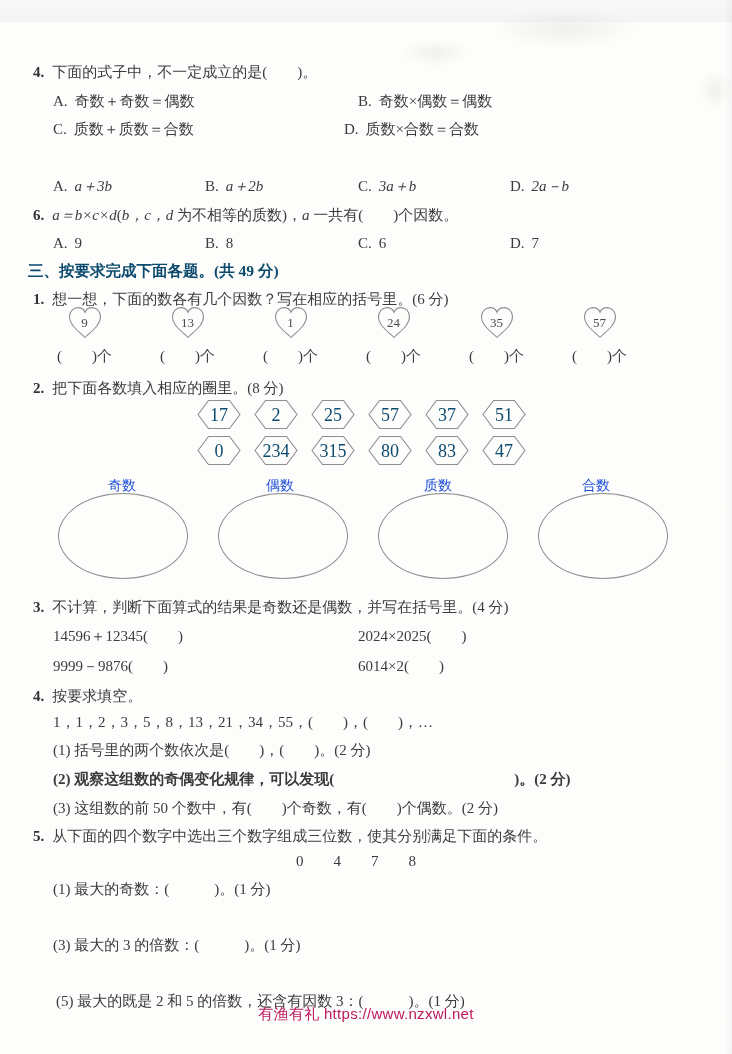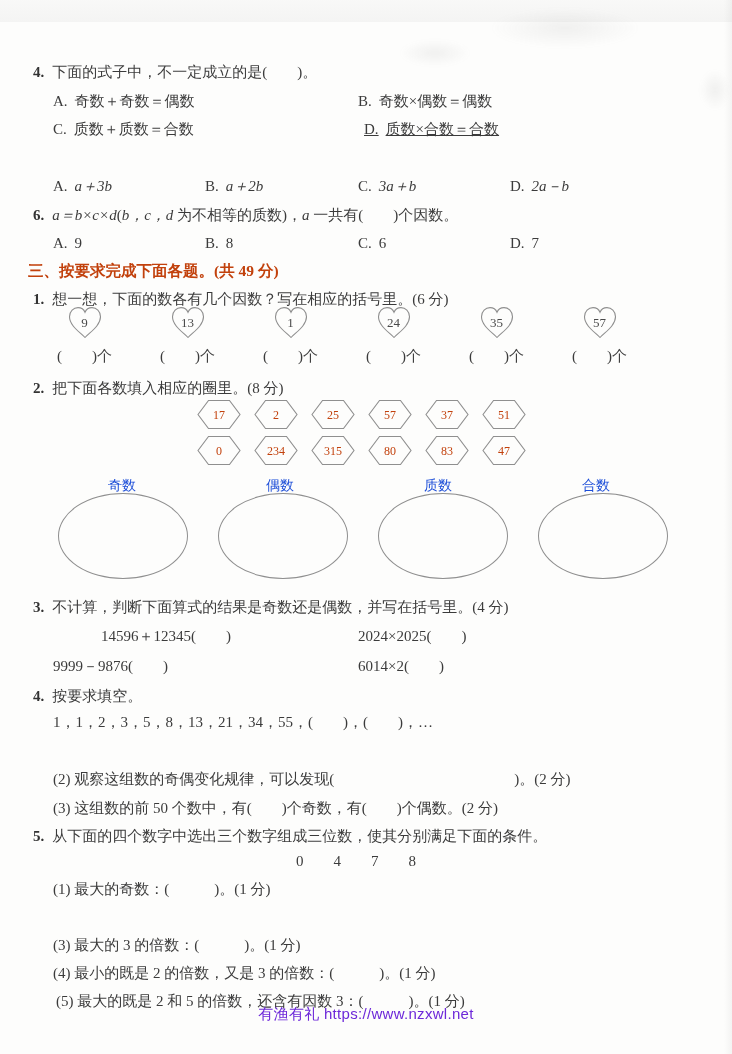--- a/index.html
+++ b/index.html
@@ -6,50 +6,50 @@
   .page{
     position:relative;width:732px;height:1054px;overflow:hidden;
     background:#fdfdfc;
     color:#3b3b3b;
     font-family:"Liberation Serif","DejaVu Serif",serif;
   }
   .row{position:absolute;white-space:nowrap;font-size:15px;line-height:20px;}
   .num{font-weight:700;margin-right:8px;color:#333;}
   .opt-label{margin-right:7px;}
   .var{font-style:italic;}
-  .heading{font-weight:700;font-size:15.5px;color:#c2410c;}
+  .heading{font-weight:700;font-size:15.5px;color:#0c4a6e;}
 
   
   .hearts{display:flex;}
   .hcell{width:103px;display:flex;flex-direction:column;align-items:center;}
   .heart{position:relative;width:36px;height:34px;}
   .heart svg{display:block;}
   .hnum{position:absolute;top:7px;left:0;width:100%;text-align:center;font-size:13px;color:#4a4a4a;}
   .hblank{margin-top:6px;font-size:15px;}
 
   
   .hexrow{display:flex;gap:13px;}
   .hex{position:relative;width:44px;height:31px;}
   .hex svg{display:block;}
-  .hexnum{position:absolute;inset:0;display:flex;align-items:center;justify-content:center;font-size:12px;color:#c2410c;}
+  .hexnum{position:absolute;inset:0;display:flex;align-items:center;justify-content:center;font-size:18px;color:#0c4a6e;}
 
   
   .glabels{display:flex;}
   .glabel{width:158px;text-align:center;font-size:14px;color:#1d4ed8;}
   .ovals{display:flex;gap:30px;}
   .ellipse{width:128px;height:84px;border:1px solid #8f8f8f;border-radius:50%;background:transparent;}
 
   
   .digits{display:flex;justify-content:center;gap:30px;width:732px;}
   .digit{font-size:15px;}
 
   .footer{
     width:732px;text-align:center;
     font-family:"Liberation Sans","DejaVu Sans",sans-serif;
-    font-size:15px;color:#6d28d9;letter-spacing:.3px;
+    font-size:15px;color:#be185d;letter-spacing:.3px;
   }
 
   
   .smudge{position:absolute;border-radius:50%;filter:blur(2px);
     background:radial-gradient(closest-side,rgba(125,125,125,.10),rgba(125,125,125,0));}
   .bottom-band{position:absolute;left:0;top:1032;width:732px;height:22px;
     background:linear-gradient(rgba(140,140,140,.04),rgba(140,140,140,.08));}
   .edge-shade{position:absolute;right:0;top:0;width:8px;height:1054px;
     background:linear-gradient(to left,rgba(120,120,120,.07),rgba(120,120,120,0));}
 </style>
@@ -69,21 +69,21 @@
   </div>
   <div class="row" style="top:91px;left:53px;">
     <span class="opt-label">A.</span><span>奇数＋奇数＝偶数</span>
   </div>
   <div class="row" style="top:91px;left:358px;">
     <span class="opt-label">B.</span><span>奇数×偶数＝偶数</span>
   </div>
   <div class="row" style="top:119px;left:53px;">
     <span class="opt-label">C.</span><span>质数＋质数＝合数</span>
   </div>
-  <div class="row" style="top:119px;left:364px;text-decoration:underline;">
+  <div class="row" style="top:119px;left:344px;">
     <span class="opt-label">D.</span><span>质数×合数＝合数</span>
   </div>
 
   <div class="row" style="top:176px;left:53px;">
     <span class="opt-label">A.</span><span class="var">a＋3b</span>
   </div>
   <div class="row" style="top:176px;left:205px;">
     <span class="opt-label">B.</span><span class="var">a＋2b</span>
   </div>
   <div class="row" style="top:176px;left:358px;">
@@ -259,41 +259,41 @@
   <div class="row ovals" style="top:493px;left:58px;">
     <div class="ellipse"></div>
     <div class="ellipse"></div>
     <div class="ellipse"></div>
     <div class="ellipse"></div>
   </div>
 
   <div class="row" style="top:597px;left:33px;">
     <span class="num">3.</span><span>不计算，判断下面算式的结果是奇数还是偶数，并写在括号里。(4 分)</span>
   </div>
-  <div class="row" style="top:626px;left:53px;margin-left:48px;">14596＋12345(　　)</div>
+  <div class="row" style="top:626px;left:53px;">14596＋12345(　　)</div>
   <div class="row" style="top:626px;left:358px;">2024×2025(　　)</div>
   <div class="row" style="top:656px;left:53px;">9999－9876(　　)</div>
   <div class="row" style="top:656px;left:358px;">6014×2(　　)</div>
 
   <div class="row" style="top:686px;left:33px;">
     <span class="num">4.</span><span>按要求填空。</span>
   </div>
   <div class="row" style="top:712px;left:53px;">1，1，2，3，5，8，13，21，34，55，(　　)，(　　)，…</div>
-  <div class="row" style="top:769px;left:53px;">(2) 观察这组数的奇偶变化规律，可以发现(　　　　　　　　　　　　)。(2 分)</div>
+  <div class="row" style="top:740px;left:53px;">(1) 括号里的两个数依次是(　　)，(　　)。(2 分)</div>
+  <div class="row" style="top:769px;left:53px;font-weight:bold;">(2) 观察这组数的奇偶变化规律，可以发现(　　　　　　　　　　　　)。(2 分)</div>
   <div class="row" style="top:798px;left:53px;">(3) 这组数的前 50 个数中，有(　　)个奇数，有(　　)个偶数。(2 分)</div>
 
   <div class="row" style="top:826px;left:33px;">
     <span class="num">5.</span><span>从下面的四个数字中选出三个数字组成三位数，使其分别满足下面的条件。</span>
   </div>
   <div class="row digits" style="top:851px;left:-10px;">
     <span class="digit">0</span>
     <span class="digit">4</span>
     <span class="digit">7</span>
     <span class="digit">8</span>
   </div>
   <div class="row" style="top:879px;left:53px;">(1) 最大的奇数：(　　　)。(1 分)</div>
   <div class="row" style="top:935px;left:53px;">(3) 最大的 3 的倍数：(　　　)。(1 分)</div>
-  <div class="row" style="top:963px;left:53px;">(4) 最小的既是 2 的倍数，又是 3 的倍数：(　　　)。(1 分)</div>
   <div class="row" style="top:991px;left:56px;">(5) 最大的既是 2 和 5 的倍数，还含有因数 3：(　　　)。(1 分)</div>
 
   <div class="row footer" style="top:1004px;left:0;">有渔有礼 https://www.nzxwl.net</div>
 
 </div>
 
 </body></html>

